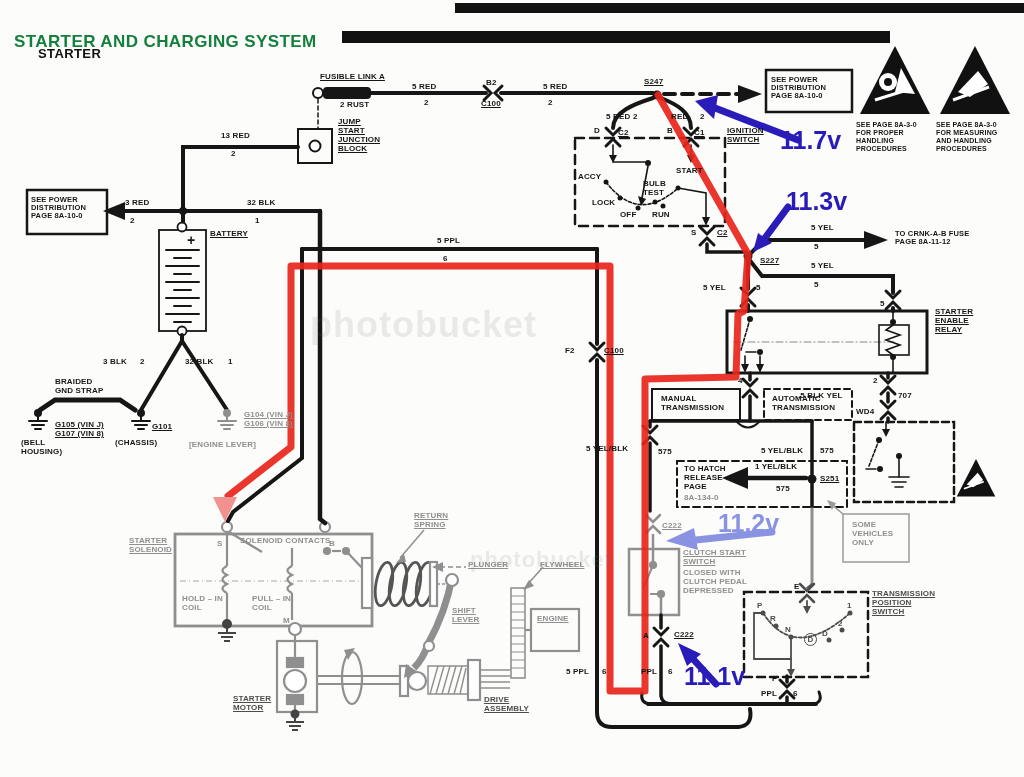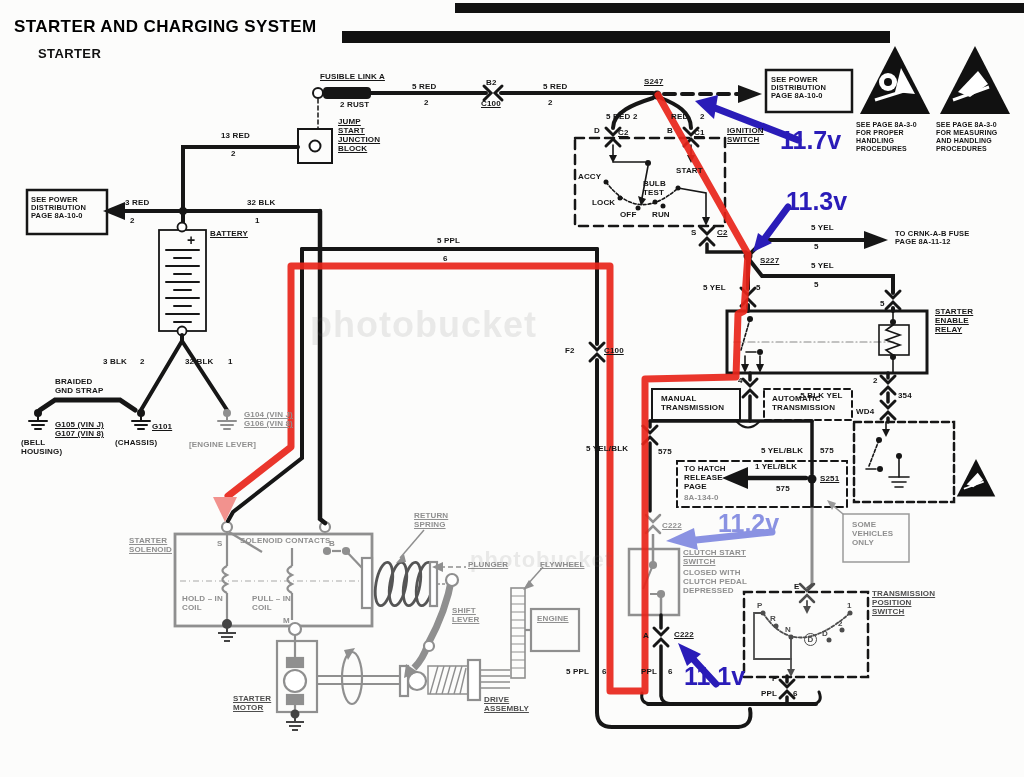--- a/index.html
+++ b/index.html
@@ -10,22 +10,22 @@
   .lbl{position:absolute;font:bold 8px/9px "Liberation Sans",sans-serif;color:#161616;
        white-space:pre-line;letter-spacing:.15px;}
   .lbl.g{color:#8f8f8f}
   .lbl.dg{color:#4d4d4d}
   .lbl.blue{color:#2a1cb8;font-size:25px;line-height:25px;letter-spacing:0;}
   .lbl.purple{color:#8a92e2;font-size:25px;line-height:25px;letter-spacing:0;}
   .lbl.wm{color:rgba(110,110,110,.13);font-weight:bold;letter-spacing:1px;}
   .lbl.u{text-decoration:underline}
   .lbl.circ{border:1.5px solid #4d4d4d;border-radius:50%;width:11px;height:11px;
             text-align:center;line-height:11px;}
-  #title{position:absolute;left:14px;top:17px;font:bold 17px/19px "Liberation Sans",sans-serif;
-         color:#000000;letter-spacing:.4px;}
+  #title{position:absolute;left:14px;top:32px;font:bold 17px/19px "Liberation Sans",sans-serif;
+         color:#15803d;letter-spacing:.4px;}
   #subtitle{position:absolute;left:38px;top:47px;font:bold 13px/14px "Liberation Sans",sans-serif;
          color:#111;letter-spacing:.4px;}
 </style>
 </head>
 <body>
 
 <div id="page">
 
   <div id="title">STARTER AND CHARGING SYSTEM</div>
   <div id="subtitle">STARTER</div>
@@ -444,21 +444,21 @@
       <div class="lbl k" style="left: 811px; top: 261px;">5 YEL</div>
       <div class="lbl k" style="left: 814px; top: 280px;">5</div>
       <div class="lbl k u" style="left: 760px; top: 256px;">S227</div>
       <div class="lbl k" style="left: 880px; top: 299px;">5</div>
       <div class="lbl k" style="left: 738px; top: 376px;">4</div>
       <div class="lbl k" style="left: 873px; top: 376px;">2</div>
       <div class="lbl k u" style="left: 935px; top: 307px;">STARTER
 ENABLE
 RELAY</div>
       <div class="lbl k" style="left: 798px; top: 391px;">.5 BLK YEL</div>
-      <div class="lbl k" style="left: 898px; top: 391px;">354</div>
+      <div class="lbl k" style="left: 898px; top: 391px;">707</div>
       <div class="lbl k" style="left: 856px; top: 407px;">WD4</div>
       <div class="lbl k" style="left: 661px; top: 394px;">MANUAL
 TRANSMISSION</div>
       <div class="lbl k" style="left: 772px; top: 394px;">AUTOMATIC
 TRANSMISSION</div>
       <div class="lbl k" style="left: 586px; top: 444px;">5 YEL/BLK</div>
       <div class="lbl k" style="left: 658px; top: 447px;">575</div>
       <div class="lbl k" style="left: 761px; top: 446px;">5 YEL/BLK</div>
       <div class="lbl k" style="left: 820px; top: 446px;">575</div>
       <div class="lbl k" style="left: 684px; top: 464px;">TO HATCH

